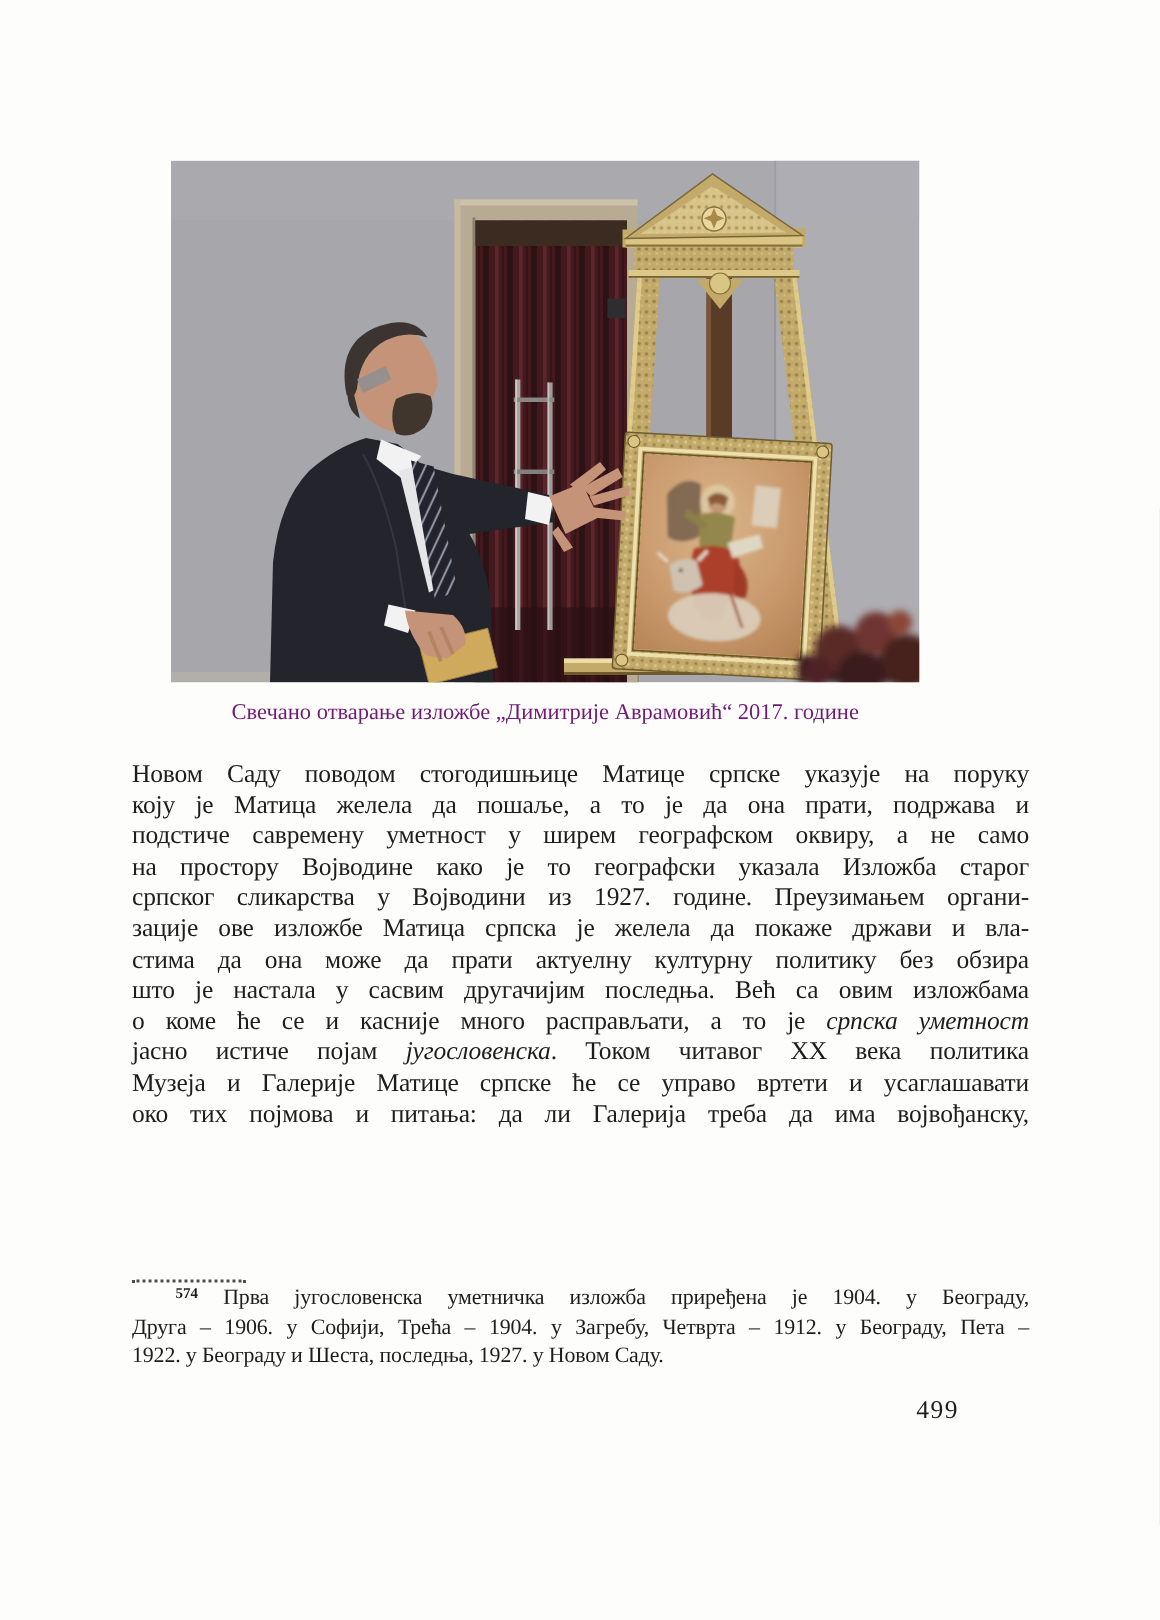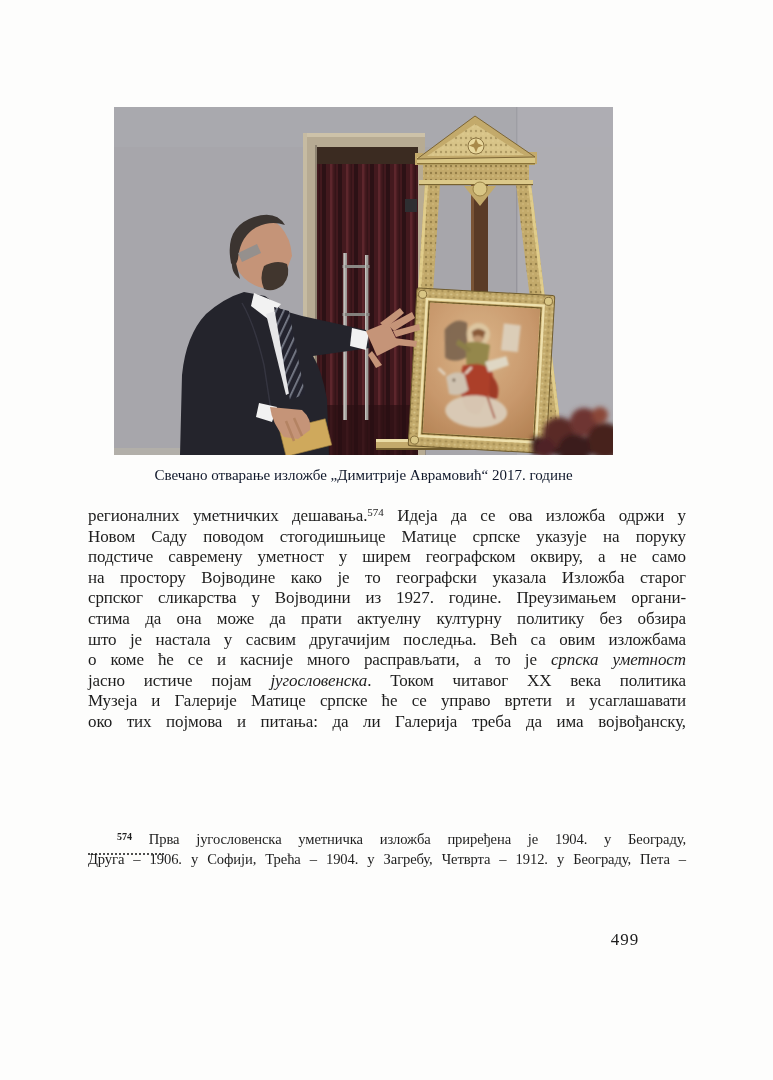--- a/index.html
+++ b/index.html
@@ -7,36 +7,36 @@
   .page{
     position:relative;width:773px;height:1080px;margin:0 auto;
     background:var(--c-page_bg,#fdfdfc);
     font-family:"Liberation Serif","DejaVu Serif",serif;
     color:var(--c-text,#1d1d1d);overflow:hidden;
   }
   .photo{position:absolute;left:114px;top:107px;width:499px;height:348px;overflow:hidden;}
   .photo svg{display:block;}
   .caption{
     position:absolute;left:114px;top:466px;width:499px;
-    text-align:center;font-size:15px;line-height:18px;color:#0f172a;
+    text-align:center;font-size:15px;line-height:18px;color:#701a75;
   }
   .body-text{
     position:absolute;left:88px;top:506px;width:598px;
     font-size:17px;line-height:20.6px;letter-spacing:-0.1px;
   }
   .tline{text-align:justify;text-align-last:justify;white-space:nowrap;}
   .tline.last{text-align-last:left;}
   .tline i{}
   sup{font-size:11px;line-height:0;vertical-align:5px;letter-spacing:0;}
   .fn-rule{
     position:absolute;left:88px;top:853px;width:76px;height:0;
     border-top:2px dotted #4e4e4e;
   }
   .footnote{
-    position:absolute;left:88px;top:830px;width:598px;
+    position:absolute;left:88px;top:856px;width:598px;
     font-size:14.6px;line-height:19.6px;letter-spacing:-0.1px;
   }
   .footnote .tline:first-child{text-indent:29px;}
   .footnote sup{font-size:10px;vertical-align:4px;}
   .page-number{
     position:absolute;left:608px;top:930px;width:34px;
     font-size:17px;letter-spacing:1px;text-align:center;
   }
   
   .f-wall{fill:var(--c-wall,#a7a6ab);}
@@ -243,34 +243,36 @@
         <circle cx="460" cy="343" r="16" fill="#3a1a1a"></circle>
         <circle cx="486" cy="308" r="8" fill="#8a4638"></circle>
         <circle cx="431" cy="341" r="10" fill="#502425"></circle>
       </g>
     </svg>
   </figure>
 
   <div class="caption">Свечано отварање изложбе „Димитрије Аврамовић“ 2017. године</div>
 
   <div class="body-text">
-      <div class="tline"><span>регионалних уметничких дешавања.</span><sup>574</sup><span> Идеја да се ова изложба одржи у</span></div>
       <div class="tline"><span>Новом Саду поводом стогодишњице Матице српске указује на поруку</span></div>
+      <div class="tline"><span>коју је Матица желела да пошаље, а то је да она прати, подржава и</span></div>
       <div class="tline"><span>подстиче савремену уметност у ширем географском оквиру, а не само</span></div>
       <div class="tline"><span>на простору Војводине како је то географски указала Изложба старог</span></div>
       <div class="tline"><span>српског сликарства у Војводини из 1927. године. Преузимањем органи-</span></div>
+      <div class="tline"><span>зације ове изложбе Матица српска је желела да покаже држави и вла-</span></div>
       <div class="tline"><span>стима да она може да прати актуелну културну политику без обзира</span></div>
       <div class="tline"><span>што је настала у сасвим другачијим последња. Већ са овим изложбама</span></div>
       <div class="tline"><span>о коме ће се и касније много расправљати, а то је </span><i>српска уметност</i></div>
       <div class="tline"><span>јасно истиче појам </span><i>југословенска</i><span>. Током читавог XX века политика</span></div>
       <div class="tline"><span>Музеја и Галерије Матице српске ће се управо вртети и усаглашавати</span></div>
       <div class="tline"><span>око тих појмова и питања: да ли Галерија треба да има војвођанску,</span></div>
     </div>
 
   <div class="fn-rule"></div>
   <div class="footnote">
       <div class="tline"><sup style="font-weight: bold;">574</sup><span> Прва југословенска уметничка изложба приређена је 1904. у Београду,</span></div>
       <div class="tline"><span>Друга – 1906. у Софији, Трећа – 1904. у Загребу, Четврта – 1912. у Београду, Пета –</span></div>
+      <div class="tline last"><span>1922. у Београду и Шеста, последња, 1927. у Новом Саду.</span></div>
     </div>
 
   <div class="page-number">499</div>
 
 </div>
 
 </body></html>

